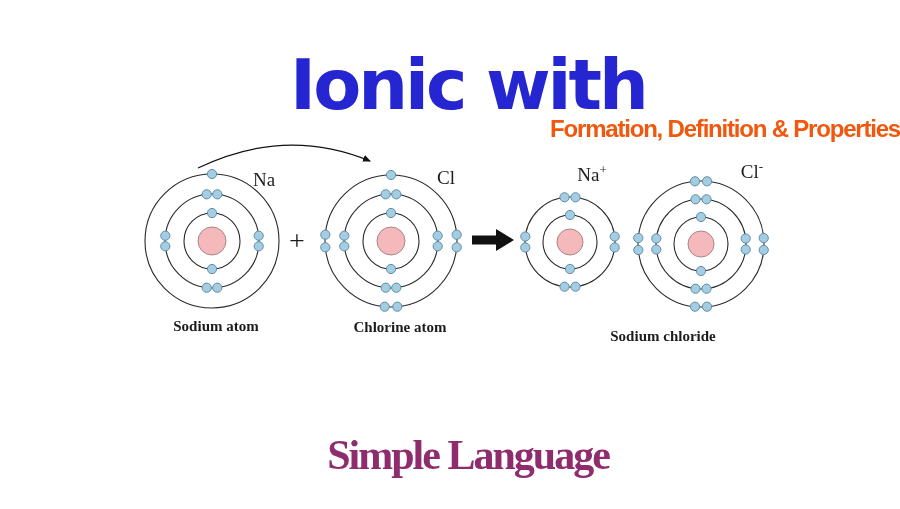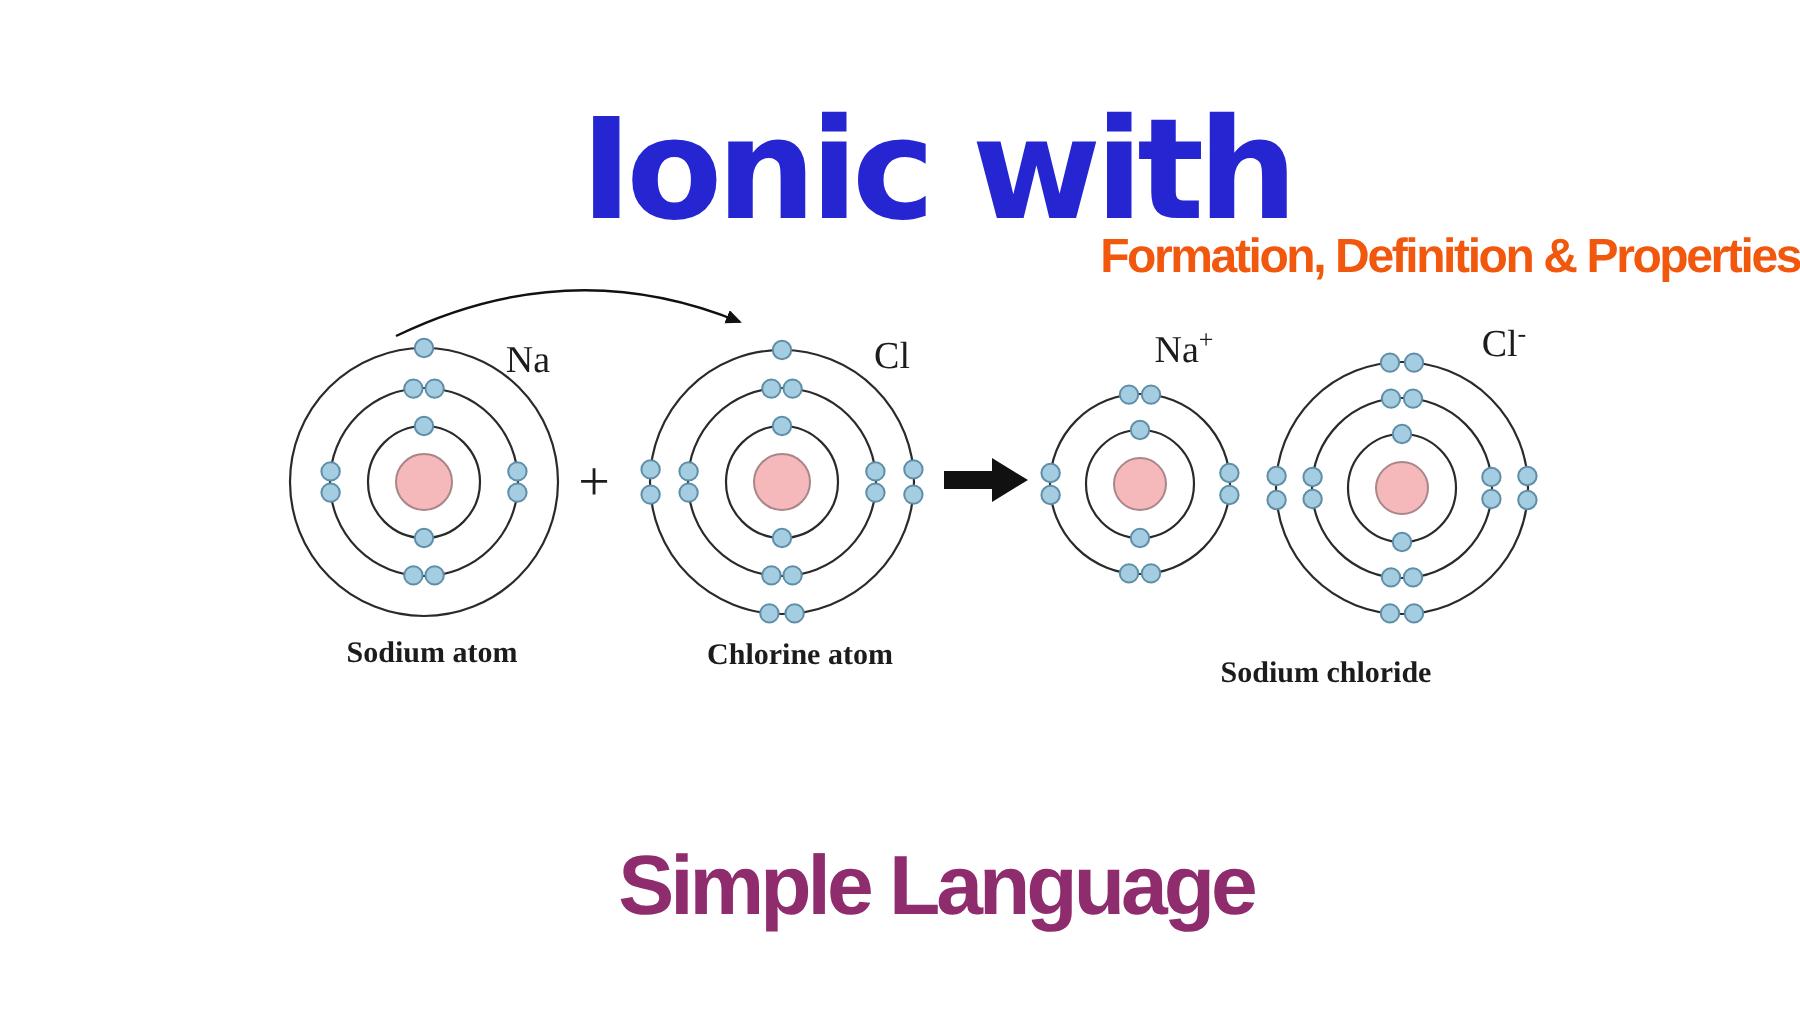--- a/index.html
+++ b/index.html
@@ -20,22 +20,22 @@
     font-family:"Liberation Sans",sans-serif;
     color:var(--subtitle-orange,#f1570d);
     text-align:right;
   }
   .tag1{
     top:366px;font-size:38px;line-height:1;font-weight:bold;letter-spacing:-1.5px;
     font-family:"DejaVu Sans","Liberation Sans",sans-serif;
     color:var(--tagline-green,#1f7a1f);
   }
   .tag2{
-    top:422px;font-size:42px;line-height:1;font-weight:bold;letter-spacing:-2px;
-    font-family:Liberation Sans, sans-serif;
+    top:434px;font-size:42px;line-height:1;font-weight:bold;letter-spacing:-2px;
+    font-family:Liberation Serif, serif;
     color:var(--tagline-purple,#8e2c6e);
   }
   #diagram-svg{position:absolute;inset:0;width:900px;height:509px}
 </style>
 </head>
 <body>
 
 <div class="stage">
 
   <svg id="diagram-svg" viewBox="0 0 900 509">

